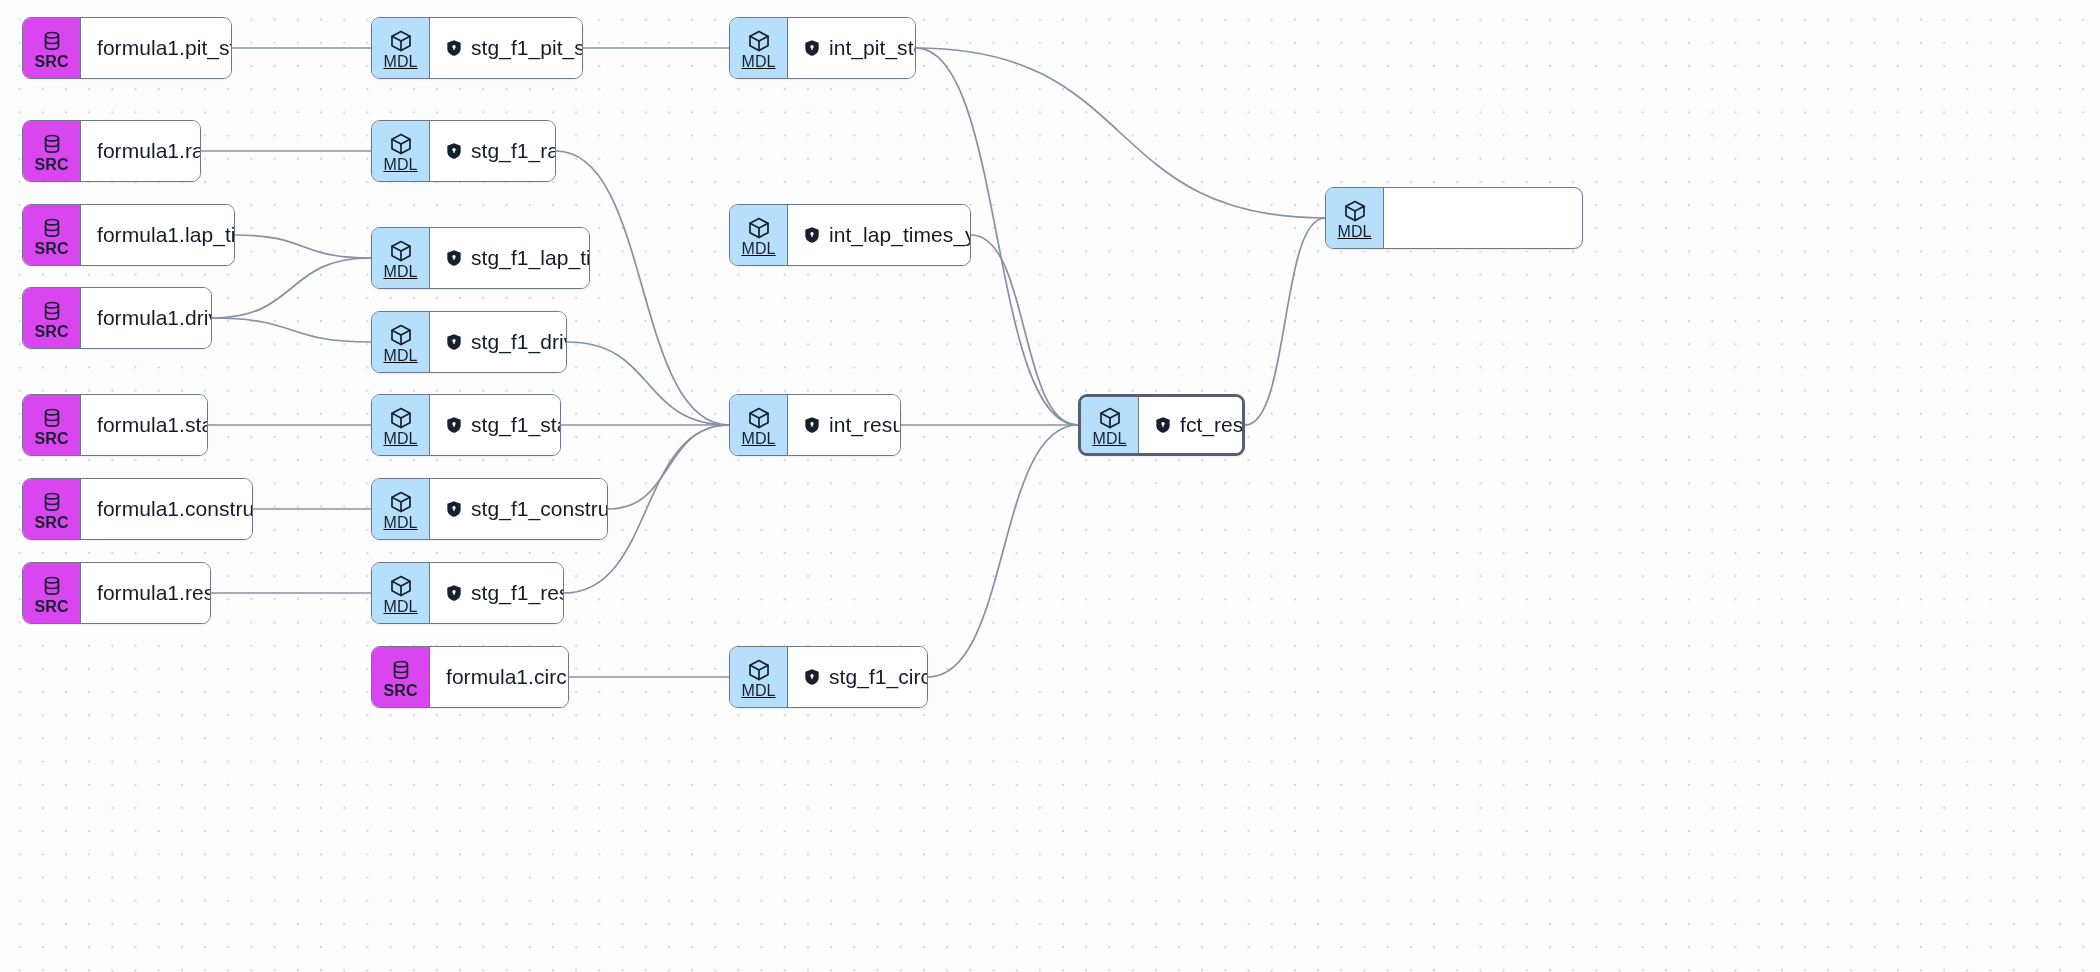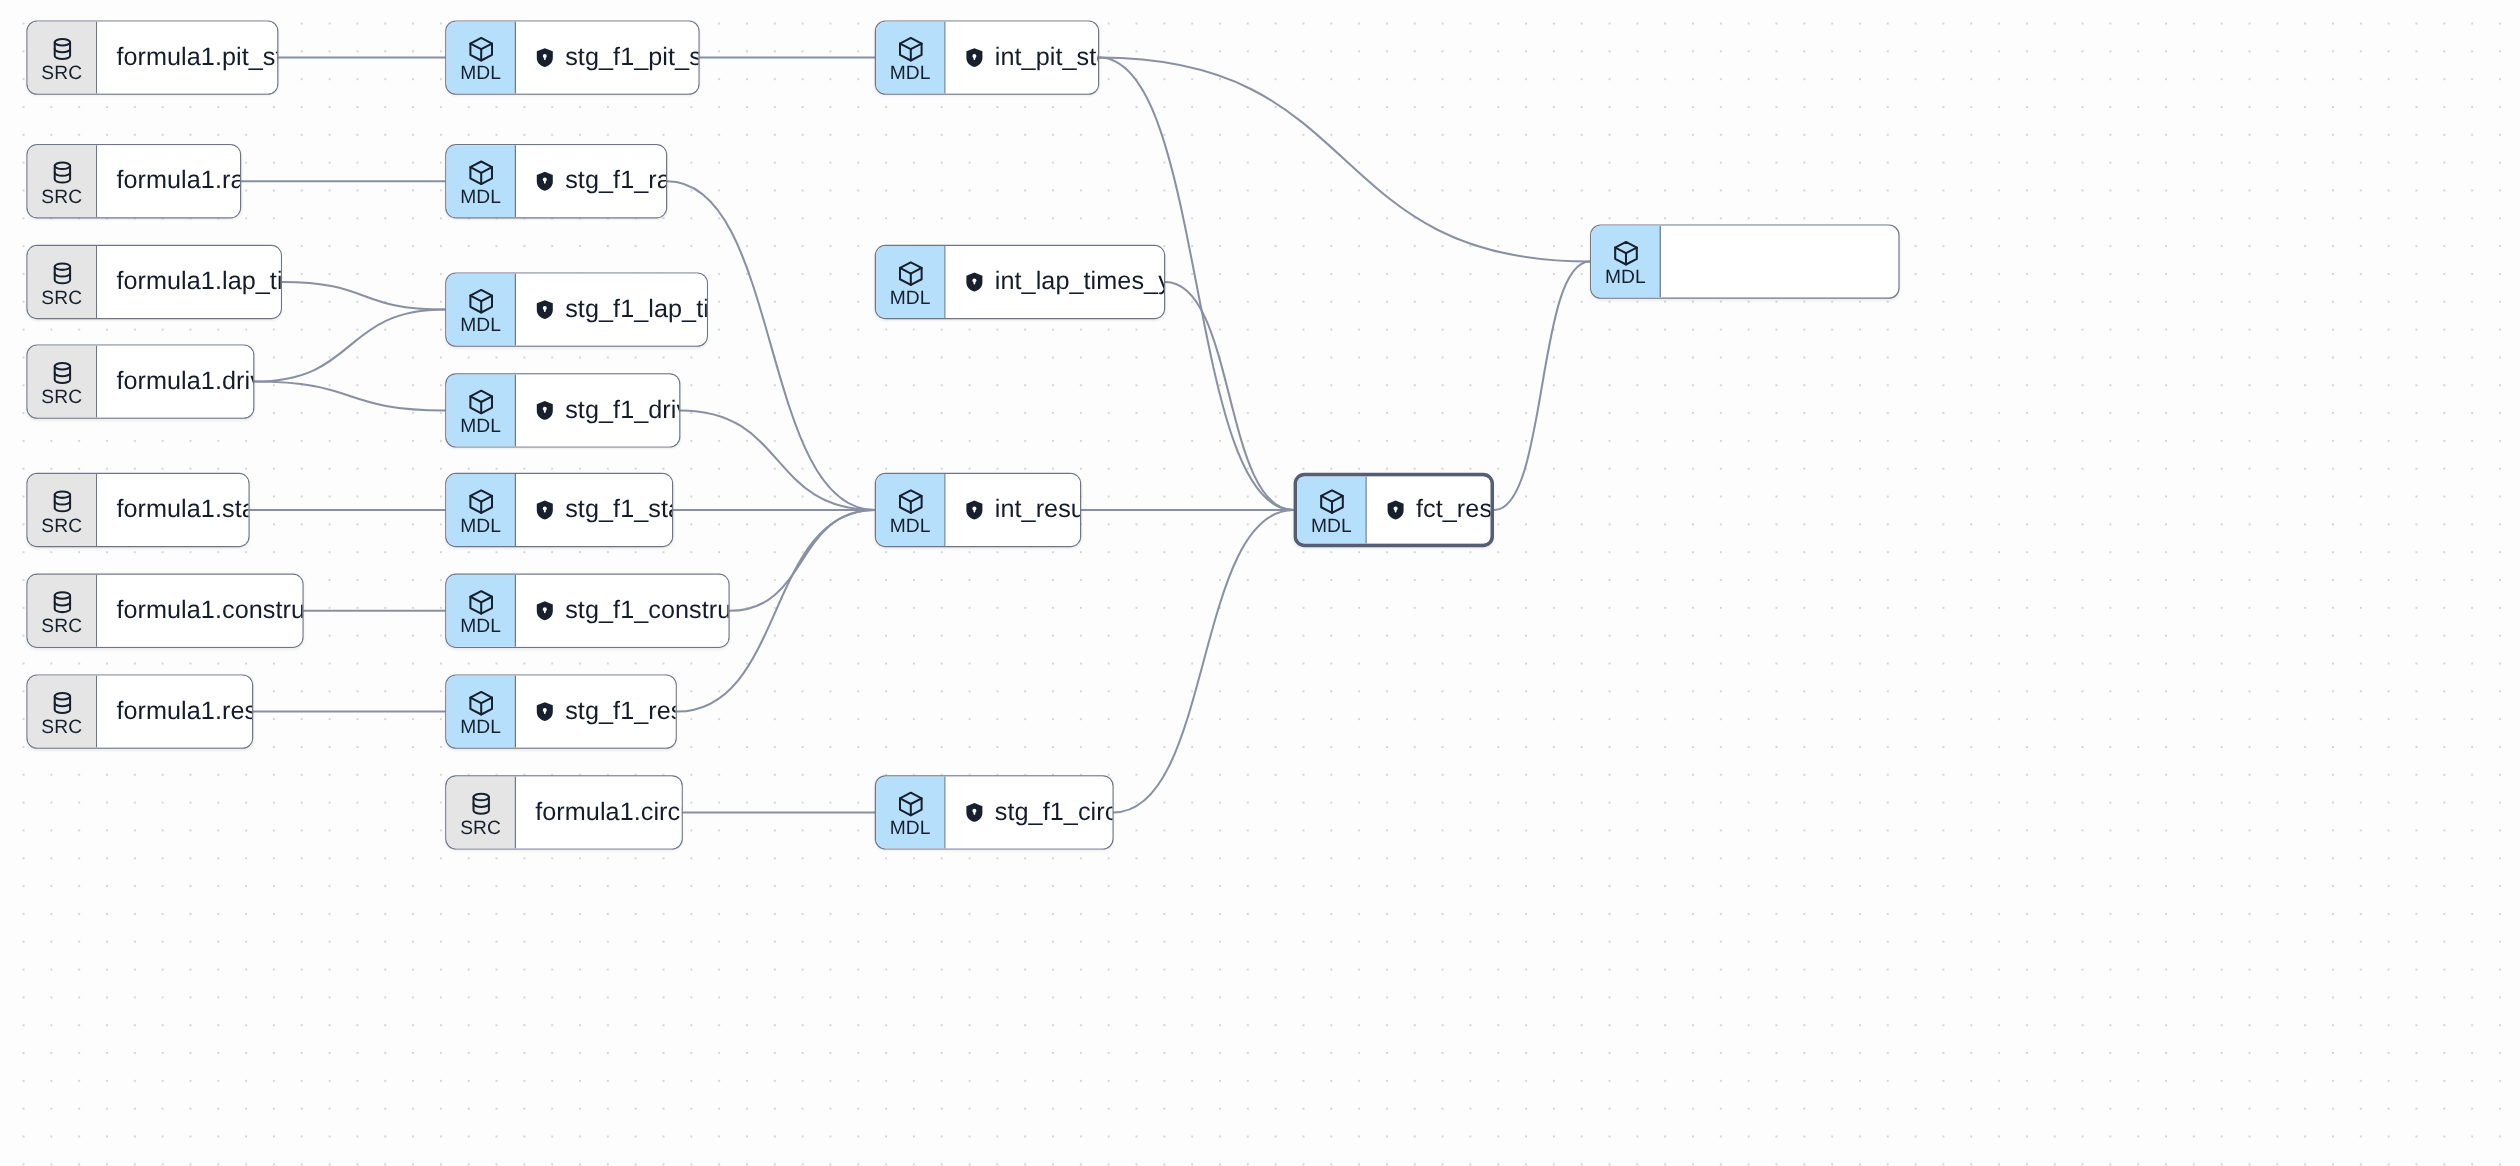--- a/index.html
+++ b/index.html
@@ -50,22 +50,22 @@
     flex: 0 0 auto;
     width: 58px;
     display: flex;
     flex-direction: column;
     align-items: center;
     justify-content: center;
     gap: 0px;
     border-right: 1.4px solid #6f7689;
     padding-top: 2px;
   }
-  .badge.src { background: #e5e5e5; }
-  .badge.mdl { background: #b6dffb; }
+  .badge.src { background: #d946ef; font-weight: bold; }
+  .badge.mdl { background: #b6dffb; text-decoration: underline; }
   .badge .glyph {
     display: block;
     width: 24px; height: 24px;
     line-height: 0;
   }
   .badge .btext {
     font-size: 16px;
     color: #16202e;
     letter-spacing: 0.1px;
     line-height: 16px;

